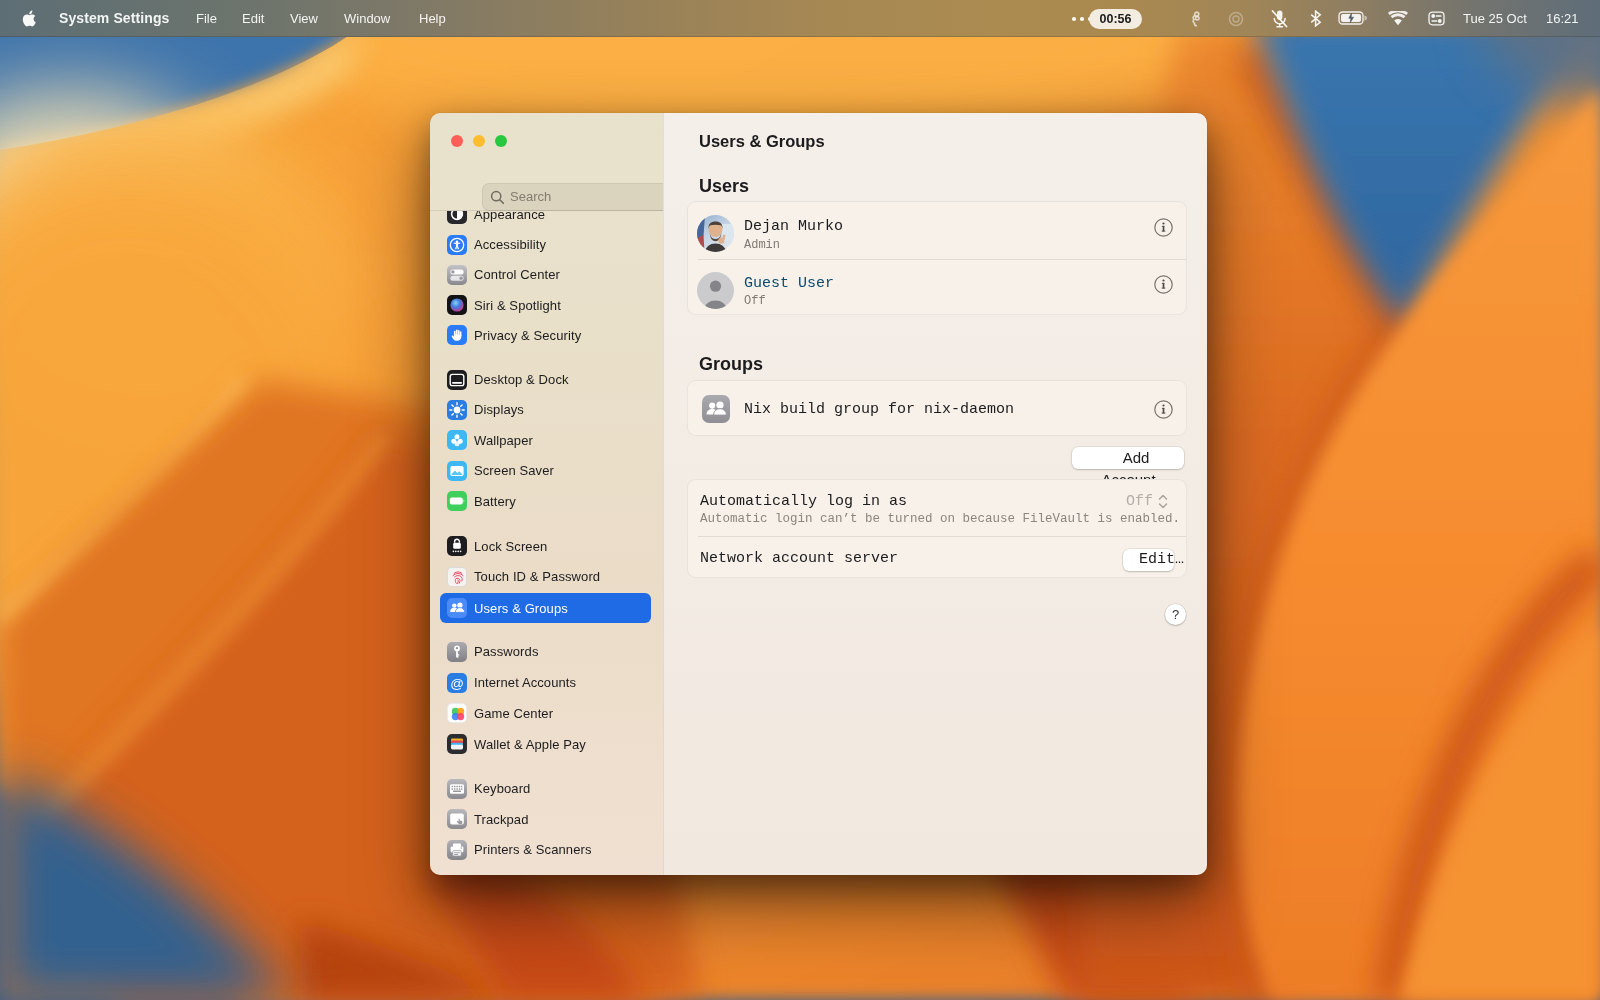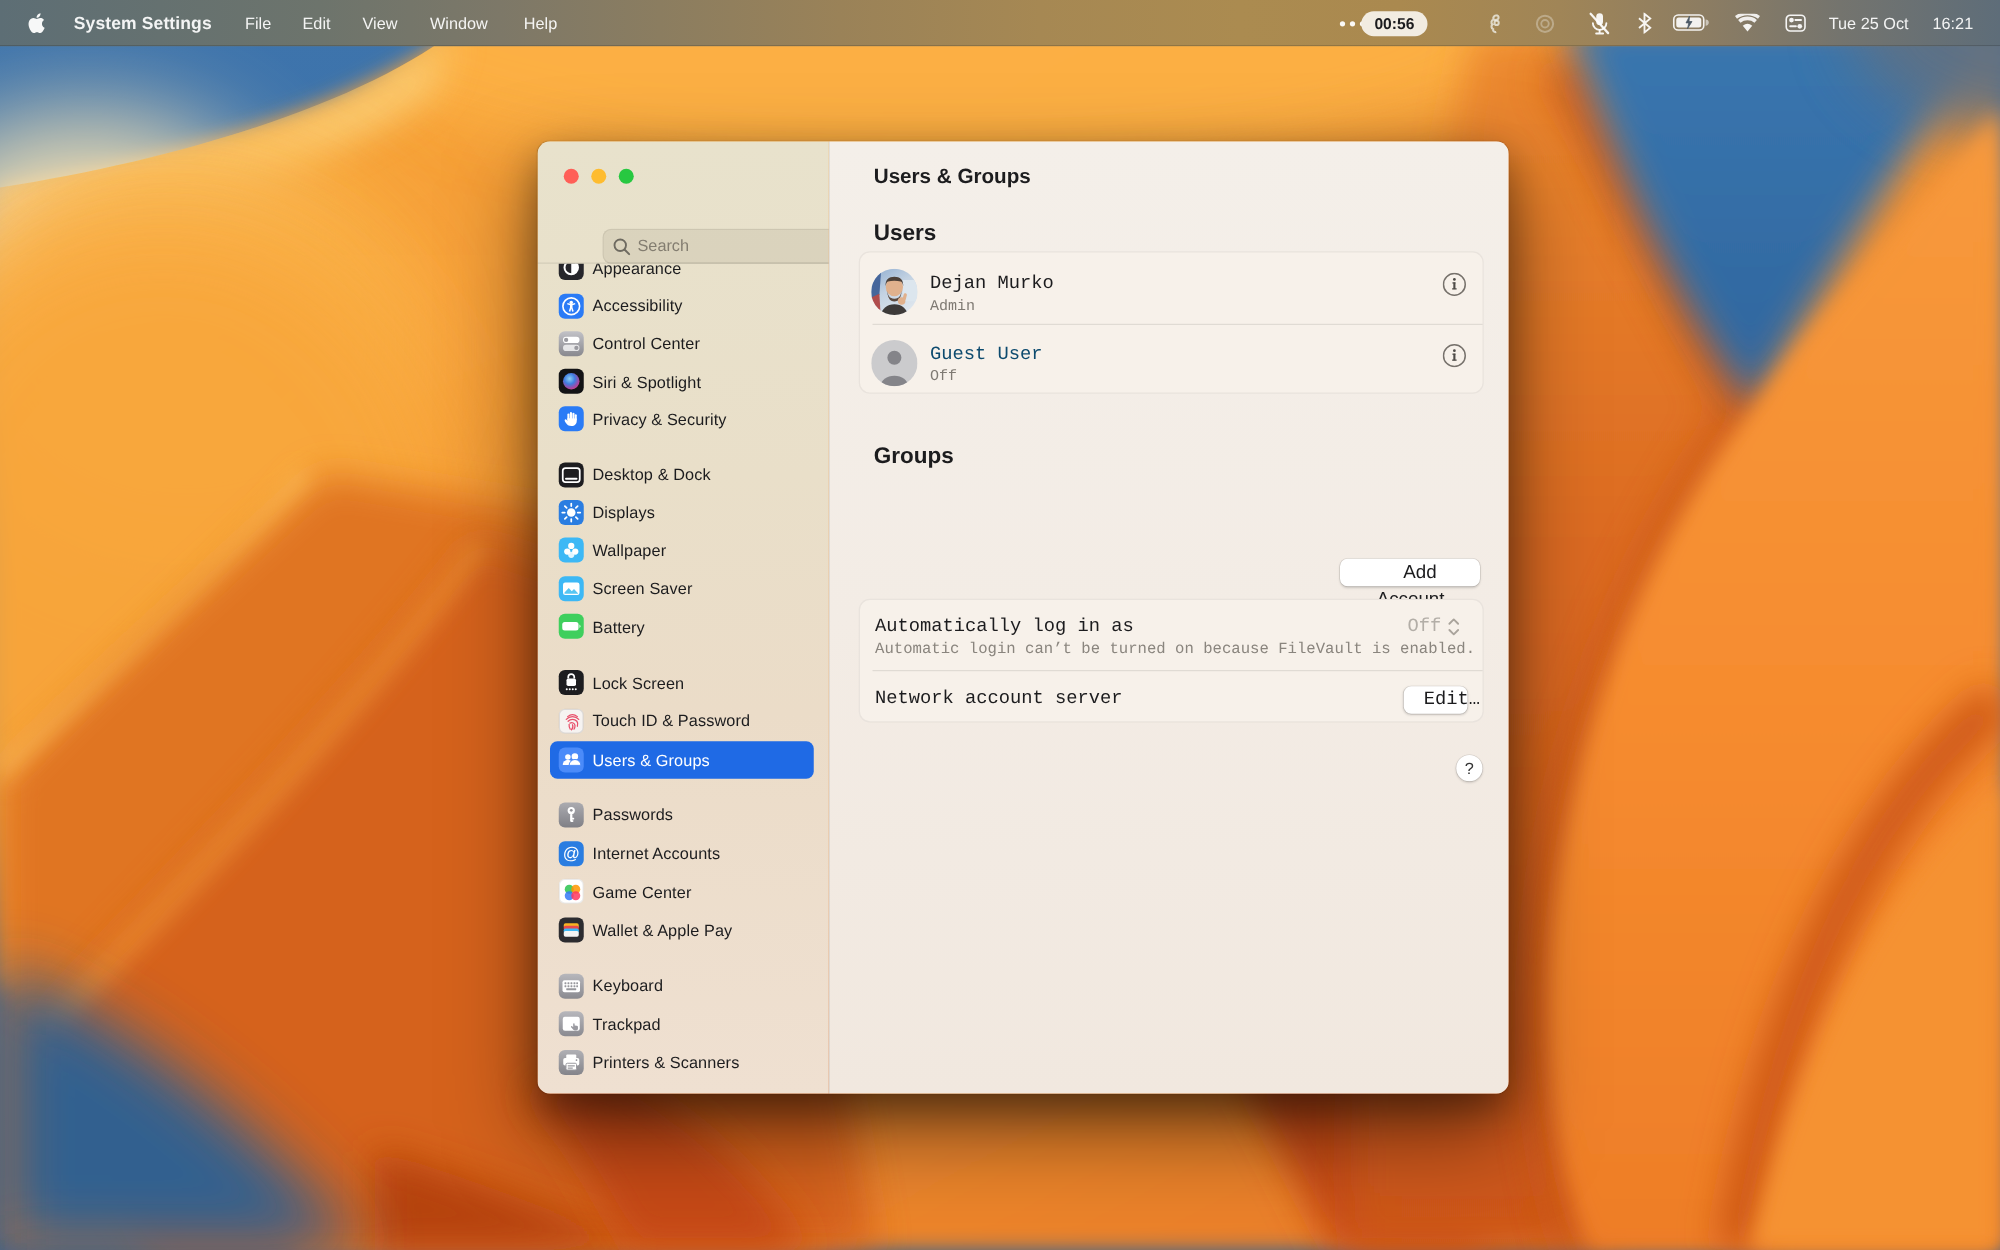--- a/index.html
+++ b/index.html
@@ -450,20 +450,40 @@
         <div style="position:absolute;left:56px;top:92px;font-size:12px;color:#7f7a73">Off</div>
         <div class="info" style="top:73px"><svg width="19" height="19" viewBox="0 0 19 19">
               <circle cx="9.5" cy="9.5" r="8.7" fill="none" stroke="#76716b" stroke-width="1.2"></circle>
               <circle cx="9.5" cy="5.5" r="1.1" fill="#4e4b47"></circle>
               <rect x="8.65" y="7.9" width="1.7" height="5.4" fill="#4e4b47"></rect>
               <rect x="7.7" y="12.6" width="3.6" height="1" fill="#4e4b47"></rect>
               <rect x="7.9" y="7.9" width="2.45" height=".9" fill="#4e4b47"></rect>
             </svg></div>
       </div>
       <div class="hdr" style="top:241px">Groups</div>
+      <div class="card" style="top:267px;height:56px">
+        <div style="position:absolute;left:14px;top:14px;width:28px;height:28px;border-radius:7px;background:linear-gradient(180deg,#a9a9ae,#8e8e94)">
+          <svg width="28" height="28" viewBox="0 0 28 28">
+              <g fill="#fff">
+                <circle cx="10.2" cy="10.6" r="3.1"></circle>
+                <path d="M4.4 19.6 a5.8 5.8 0 0 1 11.6 0 Z"></path>
+                <circle cx="18" cy="10" r="3.6"></circle>
+                <path d="M11.5 20.1 a6.5 6.5 0 0 1 13 0 Z" stroke="#98989d" stroke-width="1"></path>
+              </g>
+            </svg>
+        </div>
+        <div style="position:absolute;left:56px;top:19.5px;font-size:15px;color:#1c1c1e">Nix build group for nix-daemon</div>
+        <div class="info" style="top:19px"><svg width="19" height="19" viewBox="0 0 19 19">
+              <circle cx="9.5" cy="9.5" r="8.7" fill="none" stroke="#76716b" stroke-width="1.2"></circle>
+              <circle cx="9.5" cy="5.5" r="1.1" fill="#4e4b47"></circle>
+              <rect x="8.65" y="7.9" width="1.7" height="5.4" fill="#4e4b47"></rect>
+              <rect x="7.7" y="12.6" width="3.6" height="1" fill="#4e4b47"></rect>
+              <rect x="7.9" y="7.9" width="2.45" height=".9" fill="#4e4b47"></rect>
+            </svg></div>
+      </div>
       <div class="btn" style="left:408px;top:334px;width:112px;height:22px;line-height:22px">Add Account…</div>
       <div class="card" style="top:366px;height:99px">
         <div style="position:absolute;left:12px;top:13px;font-size:15px;color:#1c1c1e">Automatically log in as</div>
         <div style="position:absolute;right:33px;top:13px;font-size:15px;color:#b3aea7">Off</div>
         <div style="position:absolute;right:16px;top:13px;width:14px;height:17px">
           <svg width="14" height="17" viewBox="0 0 14 17">
               <g fill="none" stroke="#aaa49c" stroke-width="1.5" stroke-linecap="round" stroke-linejoin="round">
                 <path d="M3.5 6 L7 2.5 L10.5 6"></path>
                 <path d="M3.5 11 L7 14.5 L10.5 11"></path>
               </g>

